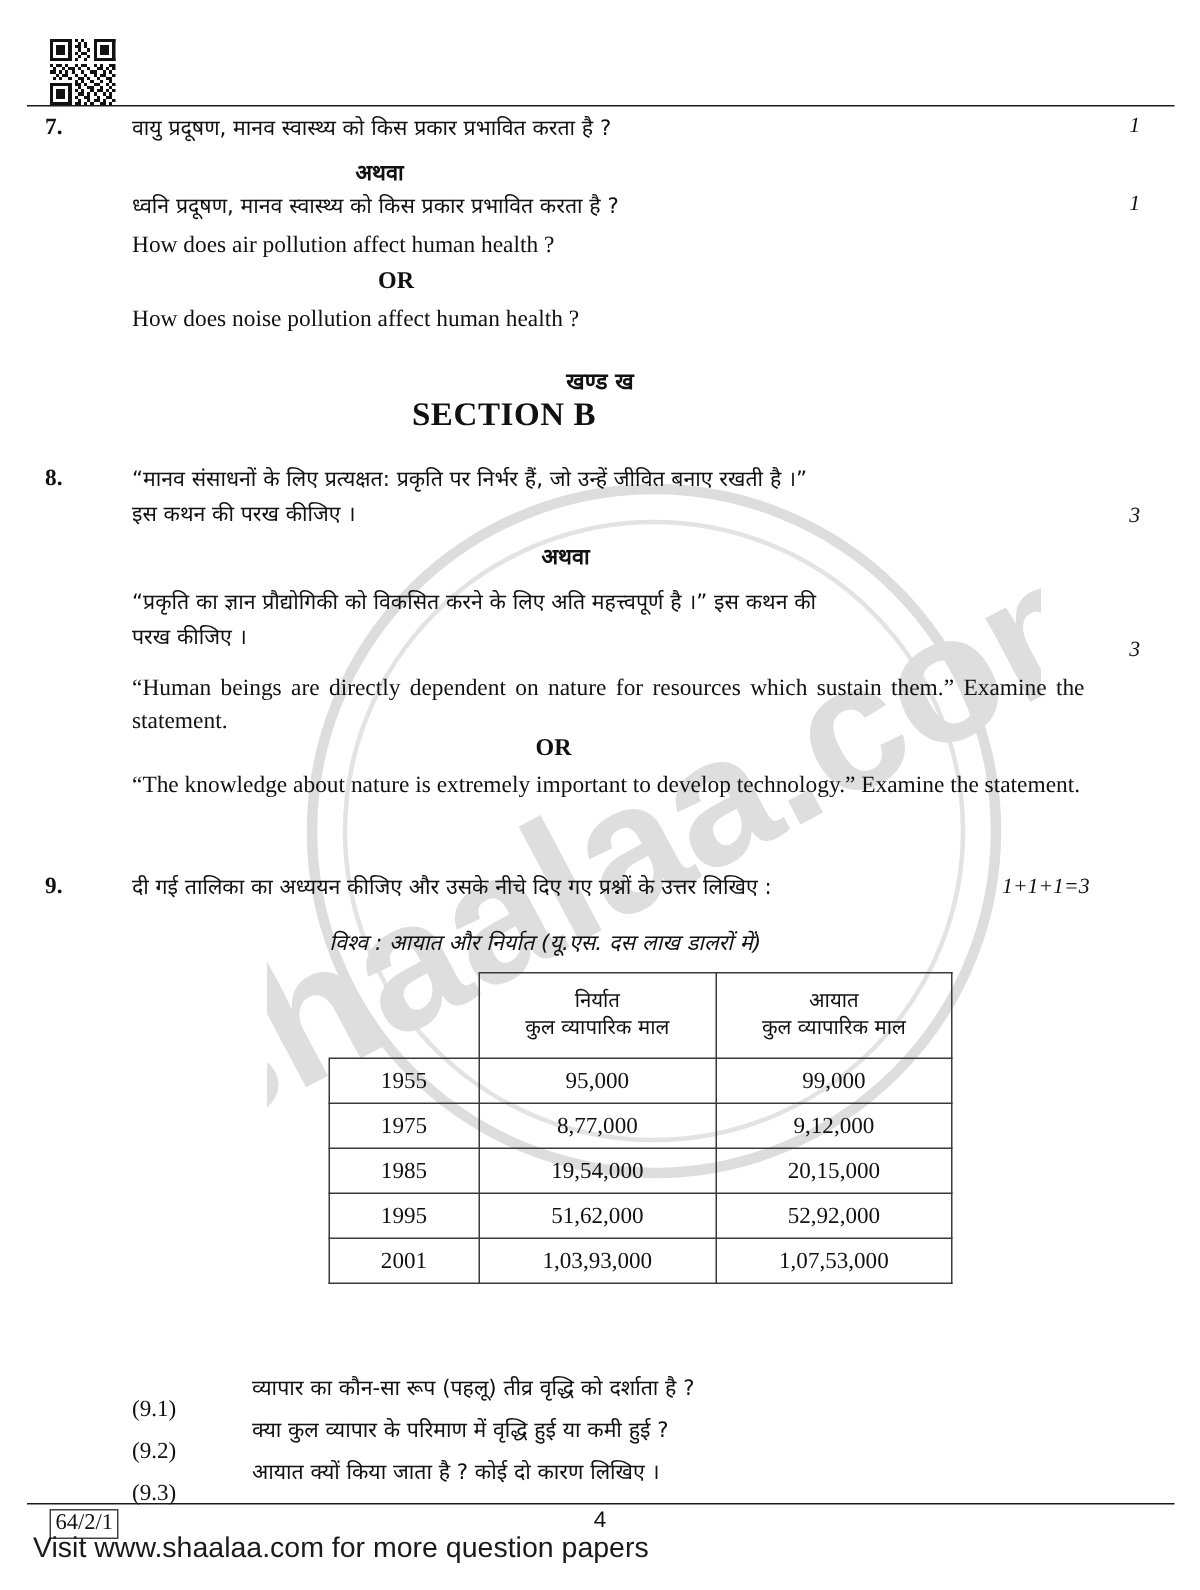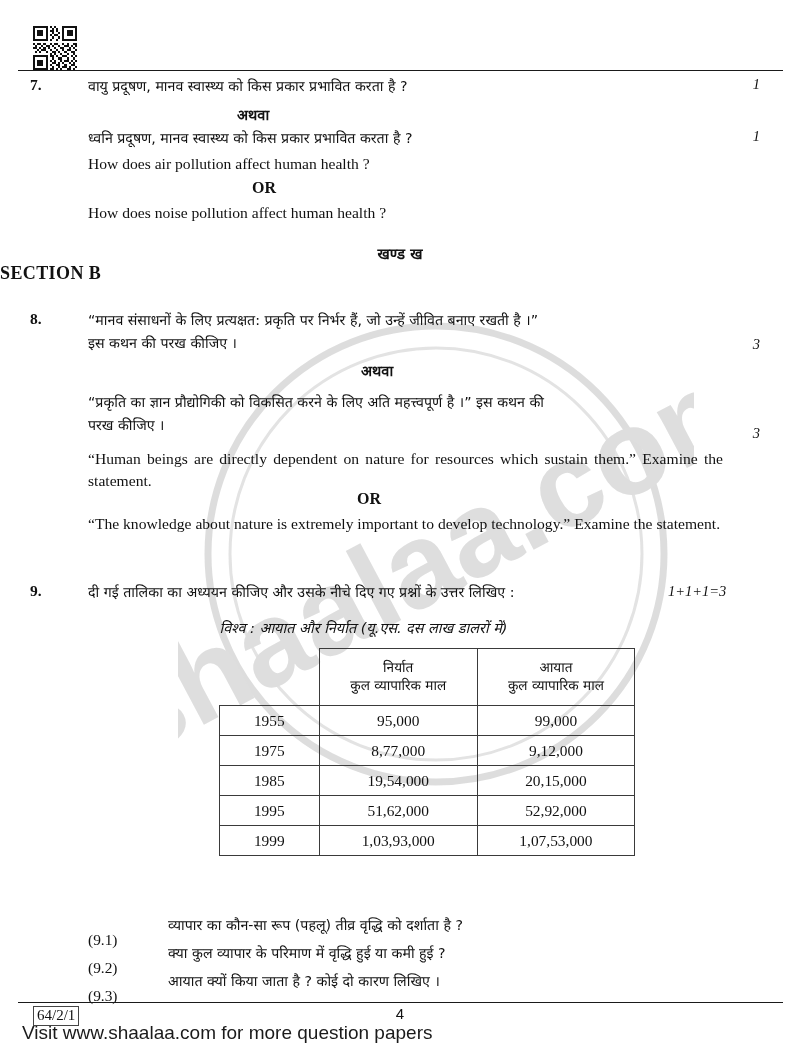--- a/index.html
+++ b/index.html
@@ -106,24 +106,24 @@
     position: absolute;
     width: 800px;
     text-align: center;
     font-family: "DejaVu Sans", sans-serif;
     font-weight: bold;
     font-size: 15px;
   }
   .sec-head-en {
     position: absolute;
     width: 672px;
-    text-align: left;
+    text-align: center;
     font-family: "Liberation Serif", serif;
     font-weight: bold;
-    font-size: 18px;
+    font-size: 22px;
     letter-spacing: 0.4px;
   }
 
   .alt-hi {
     position: absolute;
     font-family: "DejaVu Sans", sans-serif;
     font-weight: bold;
     font-size: 14.5px;
   }
   .alt-en {
@@ -468,21 +468,21 @@
           <td>1985</td>
           <td>19,54,000</td>
           <td>20,15,000</td>
         </tr>
         <tr>
           <td>1995</td>
           <td>51,62,000</td>
           <td>52,92,000</td>
         </tr>
         <tr>
-          <td>1999</td>
+          <td>2001</td>
           <td>1,03,93,000</td>
           <td>1,07,53,000</td>
         </tr>
       </tbody>
     </table>
 
     <div class="subq" style="left:88px; top:915px; width:640px;">
       <span class="lbl">(9.1)</span>
       <span class="txt">व्यापार का कौन-सा रूप (पहलू) तीव्र वृद्धि को दर्शाता है ?</span>
     </div>

